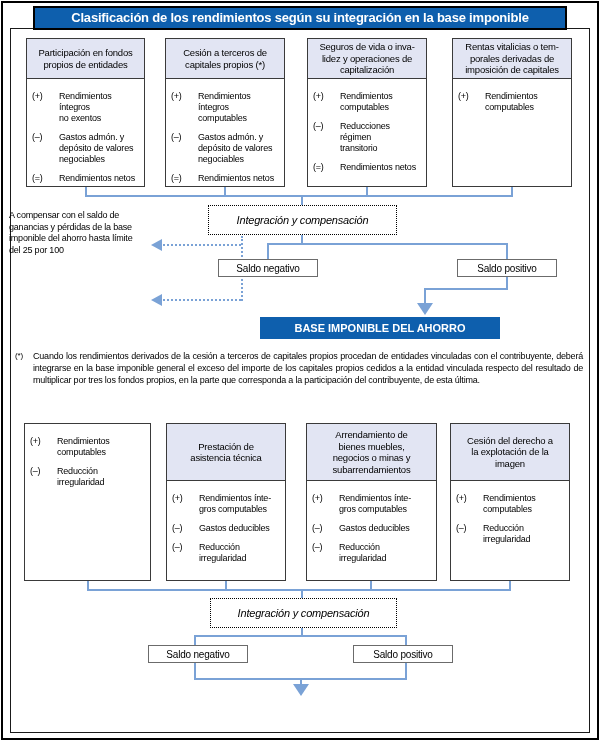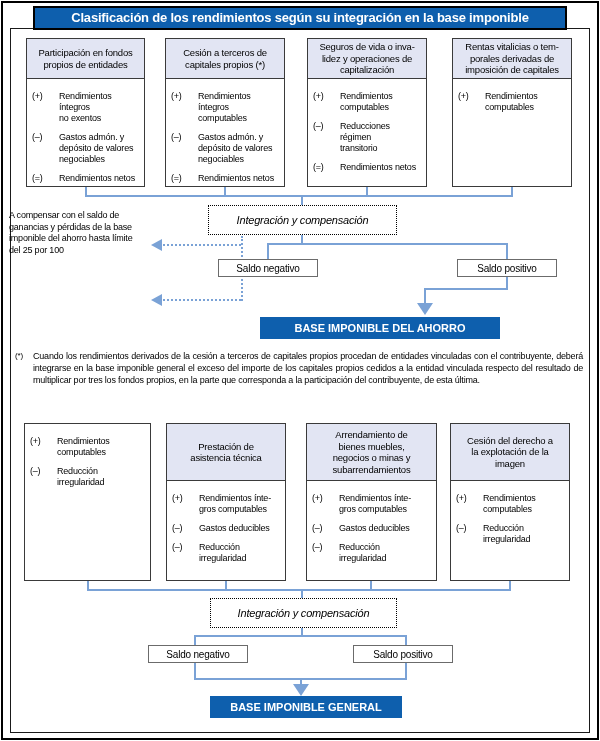--- a/index.html
+++ b/index.html
@@ -274,15 +274,14 @@
   <div class="abs ln" style="left:194px;top:635px;width:2px;height:45px"></div>
   <div class="abs ln" style="left:405px;top:635px;width:2px;height:45px"></div>
   <div class="abs ln" style="left:194px;top:678px;width:213px;height:2px"></div>
 
   <div class="abs saldo" style="left:148px;top:645px;width:100px;height:18px">Saldo negativo</div>
   <div class="abs saldo" style="left:353px;top:645px;width:100px;height:18px">Saldo positivo</div>
 
   <div class="abs ln" style="left:300px;top:680px;width:2px;height:5px"></div>
   <div class="abs arrow-down" style="left:293px;top:684px"></div>
 
-  <div class="abs result" style="left:210px;top:696px;width:192px;height:22px">BASE IMPONIBLE GENERAL</div>
 
 </div>
 
 </body></html>

